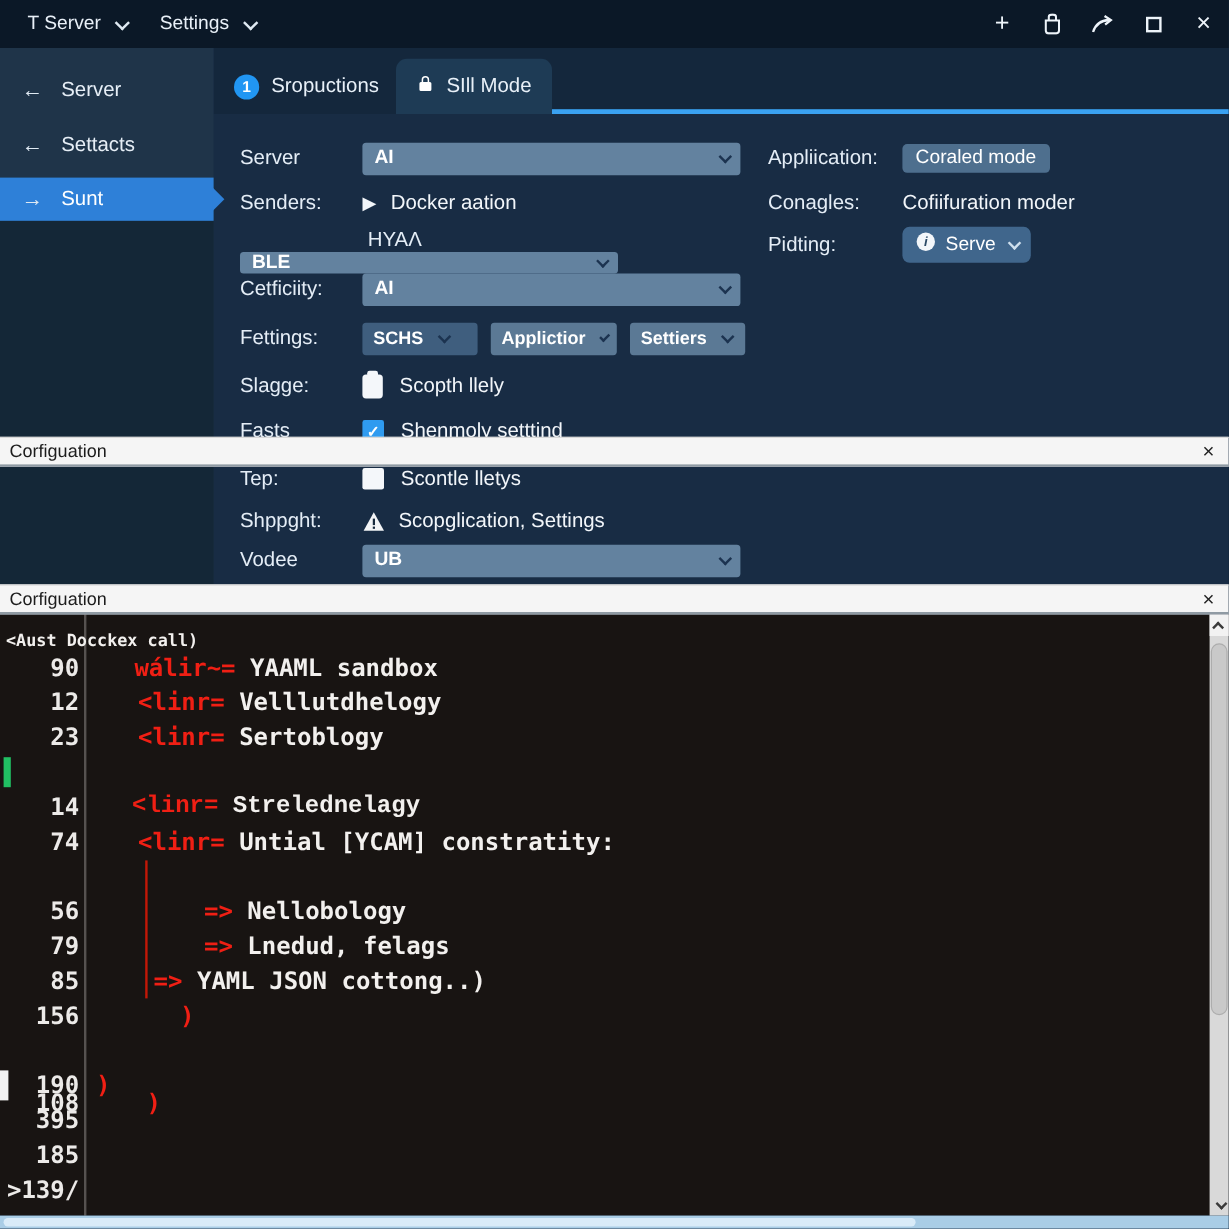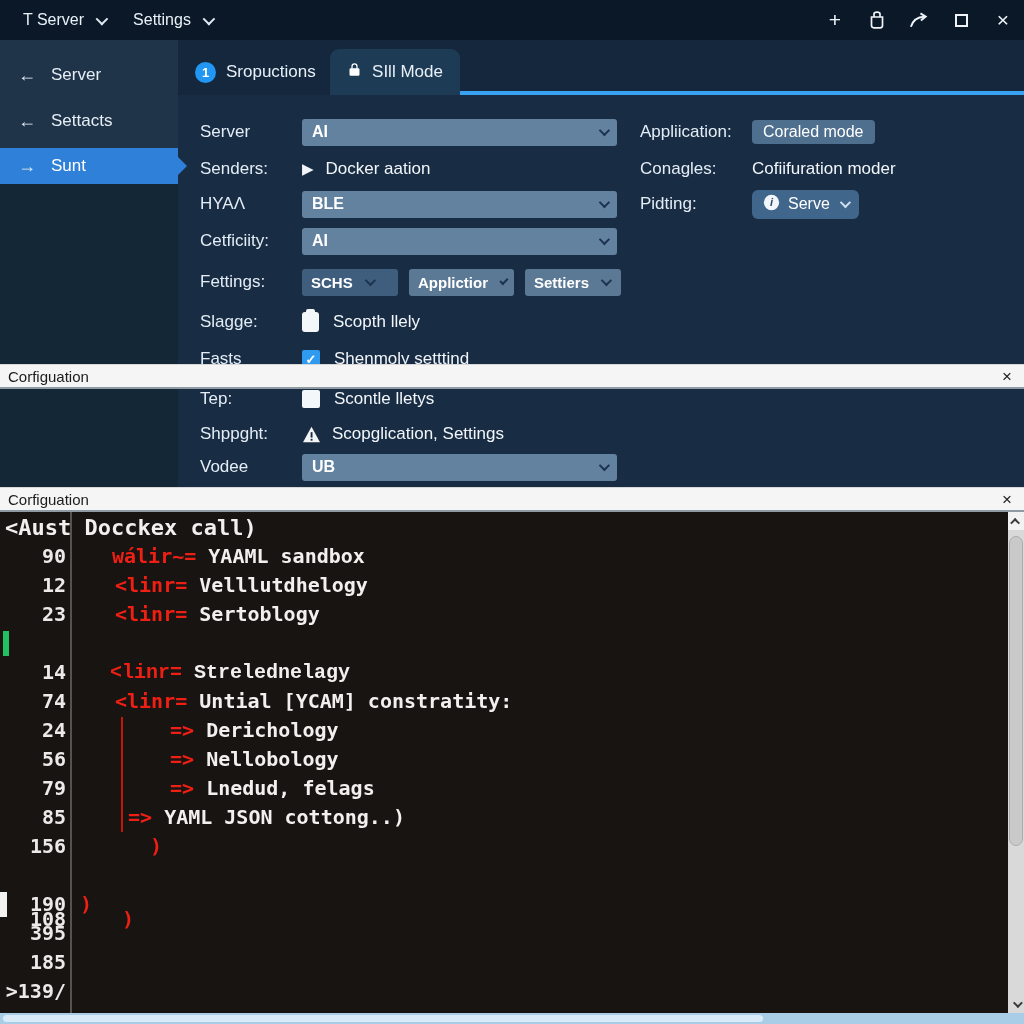--- a/index.html
+++ b/index.html
@@ -82,22 +82,22 @@
               border-top:1px solid #d8d8d8; border-bottom:2px solid #8f9aa3;
               display:flex; align-items:center; z-index:30; }
   .panelbar .ptitle { color:#1c1c1c; font-size:15px; margin-left:8px; }
   .panelbar .pclose { margin-left:auto; margin-right:12px; color:#222; font-size:17px; line-height:1; }
   .bar1 { top:364px; } .bar2 { top:487px; }
 
   
   .editor { position:absolute; left:0; top:512px; width:1024px; height:501px;
             background:#181412; font-family:"DejaVu Sans Mono", monospace; z-index:5; }
   .gutter-divider { position:absolute; left:70px; top:0; bottom:0; width:2px; background:#565250; }
-  .editor-header { position:absolute; left:5px; top:1px; height:29px; color:#f2f0ee;
-            font-size:22px; font-weight:bold; line-height:29px; z-index:3; white-space:pre; }
+  .editor-header { position:absolute; left:5px; top:8px; height:29px; color:#f2f0ee;
+            font-size:14px; font-weight:bold; line-height:29px; z-index:3; white-space:pre; }
   .code-row { position:absolute; left:0; width:1008px; height:29px; line-height:29px; z-index:2; }
   .code-row .lnum { position:absolute; left:0; top:0; width:66px; text-align:right;
             color:#eceae8; font-size:20px; font-weight:bold; z-index:2; }
   .code-row .ccode { position:absolute; left:72px; right:0; top:0; font-size:20px;
             font-weight:bold; white-space:pre; z-index:2; }
   .code-row.hl::before { content:''; position:absolute; left:28px; right:0; top:0; bottom:0;
             background:#bf3c04; z-index:0; }
   .c-red { color:#f01f14; } .c-amber { color:#ffb000; } .c-white { color:#f2f0ee; }
   .indent-guide { position:absolute; left:121px; top:205px; width:2px; height:115px;
             background:#c21807; z-index:1; }
@@ -192,21 +192,21 @@
           <div class="selectbox">
             <span>AI</span>
             <span class="chev"></span>
           </div>
         </div>
         <div class="frow" style="top: 115px;">
           <span class="flabel">Senders:</span>
           <span class="play-icon">▶</span>
           <span class="playtxt">Docker aation</span>
         </div>
-        <div class="frow" style="top: 150px;">
+        <div class="frow" style="top: 150px; flex-direction: column;">
           <span class="flabel">HYAΛ</span>
           <div class="selectbox">
             <span>BLE</span>
             <span class="chev"></span>
           </div>
         </div>
         <div class="frow" style="top: 187px;">
           <span class="flabel">Cetficiity:</span>
           <div class="selectbox">
             <span>AI</span>
@@ -323,24 +323,20 @@
         <span class="ccode" style="padding-left: 43px;"><span class="c-red">&lt;linr= </span><span class="c-white">Sertoblogy</span></span>
       </div>
       <div class="code-row" style="top: 146px;">
         <span class="lnum">14</span>
         <span class="ccode" style="padding-left: 38px; font-family: Liberation Mono, monospace;"><span class="c-red">&lt;linr= </span><span class="c-white">Strelednelagy</span></span>
       </div>
       <div class="code-row" style="top: 175px;">
         <span class="lnum">74</span>
         <span class="ccode" style="padding-left: 43px;"><span class="c-red">&lt;linr= </span><span class="c-white">Untial [YCAM] constratity:</span></span>
       </div>
-      <div class="code-row" style="top: 204px;">
-        <span class="lnum">24</span>
-        <span class="ccode" style="padding-left: 98px;"><span class="c-red">=&gt; </span><span class="c-white">Derichology</span></span>
-      </div>
       <div class="code-row" style="top: 233px;">
         <span class="lnum">56</span>
         <span class="ccode" style="padding-left: 98px;"><span class="c-red">=&gt; </span><span class="c-white">Nellobology</span></span>
       </div>
       <div class="code-row" style="top: 262px;">
         <span class="lnum">79</span>
         <span class="ccode" style="padding-left: 98px;"><span class="c-red">=&gt; </span><span class="c-white">Lnedud, felags</span></span>
       </div>
       <div class="code-row" style="top: 291px;">
         <span class="lnum">85</span>

